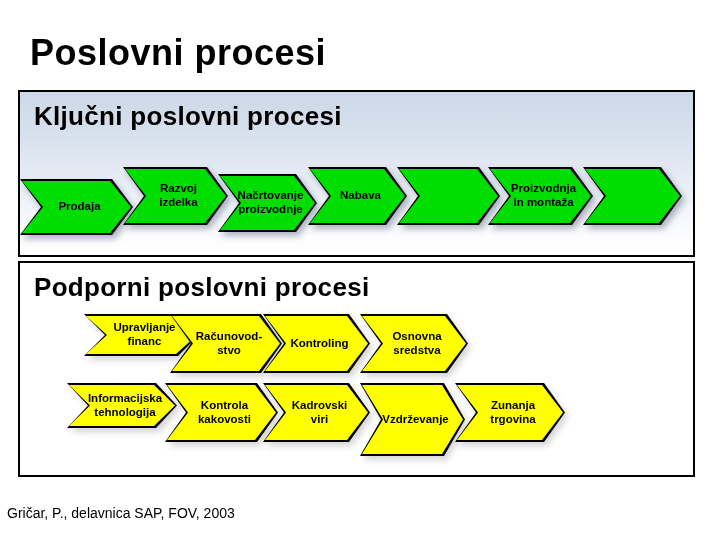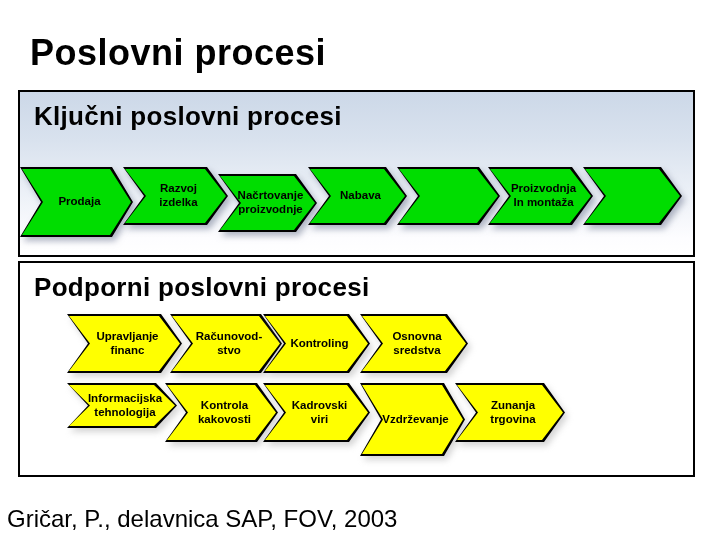--- a/index.html
+++ b/index.html
@@ -43,33 +43,33 @@
   .arrow-green .ar-fill{background:#00dd00;}
   .arrow-yellow .ar-fill{background:#ffff00;}
   .ar-label{
     position:absolute;left:15px;right:9px;top:0;bottom:0;
     display:flex;align-items:center;justify-content:center;
     text-align:center;white-space:pre;
     font-size:11.5px;line-height:1.18;font-weight:bold;
   }
   .slide-footer{
     position:absolute;left:7px;top:505px;
-    font-size:24px;
+    font-size:14px;
   }
 </style>
 </head>
 <body>
 
 <div class="slide-title">Poslovni procesi</div>
 
 <div class="panel panel-key">
   <div class="panel-header">Ključni poslovni procesi</div>
 </div>
 
-<div class="arrow arrow-green" style="left:20px;top:167px;width:113px;height:70px">
+<div class="arrow arrow-green" style="left:20px;top:179px;width:113px;height:56px">
   <div class="ar-outline"></div>
     <div class="ar-fill"></div>
   <div class="ar-label">Prodaja</div>
 </div>
 <div class="arrow arrow-green" style="left:123px;top:167px;width:105px;height:58px">
   <div class="ar-outline"></div>
     <div class="ar-fill"></div>
   <div class="ar-label">Razvoj
 izdelka</div>
 </div>
@@ -96,21 +96,21 @@
 </div>
 <div class="arrow arrow-green" style="left:583px;top:167px;width:99px;height:58px">
   <div class="ar-outline"></div>
     <div class="ar-fill"></div>
 </div>
 
 <div class="panel panel-support">
   <div class="panel-header">Podporni poslovni procesi</div>
 </div>
 
-<div class="arrow arrow-yellow" style="left:67px;top:314px;width:115px;height:59px">
+<div class="arrow arrow-yellow" style="left:84px;top:314px;width:115px;height:42px">
   <div class="ar-outline"></div>
     <div class="ar-fill"></div>
   <div class="ar-label">Upravljanje
 financ</div>
 </div>
 <div class="arrow arrow-yellow" style="left:170px;top:314px;width:112px;height:59px">
   <div class="ar-outline"></div>
     <div class="ar-fill"></div>
   <div class="ar-label">Računovod-
 stvo</div>

